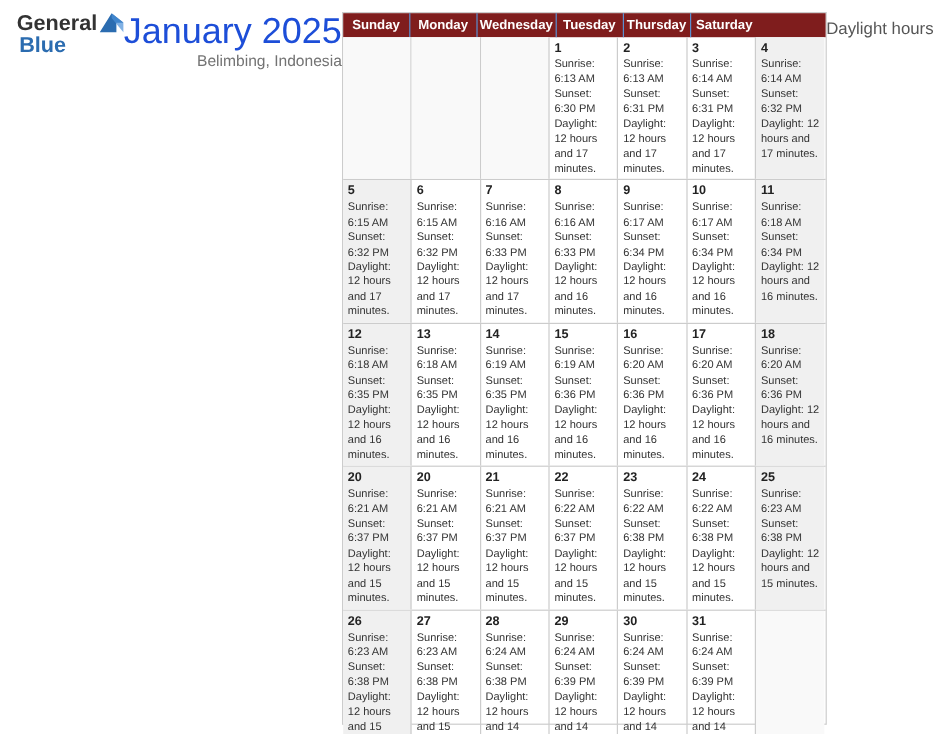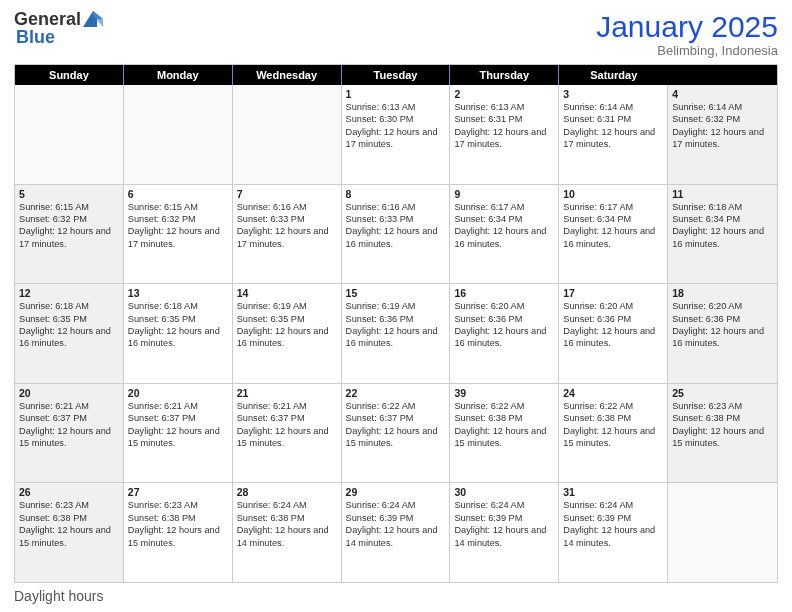--- a/index.html
+++ b/index.html
@@ -8,21 +8,20 @@
       background: #fff;
       width: 792px;
       height: 612px;
       overflow: hidden;
     }
     .page {
       width: 792px;
       height: 612px;
       padding: 10px 14px 8px 14px;
       display: flex;
-      flex-direction: column;
     }
     .header {
       display: flex;
       justify-content: space-between;
       align-items: flex-start;
       margin-bottom: 6px;
     }
     .logo {
       display: flex;
       flex-direction: column;
@@ -62,21 +61,21 @@
     }
     .calendar {
       flex: 1;
       display: flex;
       flex-direction: column;
       border: 1px solid #ccc;
     }
     .cal-header {
       display: grid;
       grid-template-columns: repeat(7, 1fr);
-      background: #000000;
+      background: #7f1d1d;
     }
     .cal-header-cell {
       color: #fff;
       font-size: 11px;
       font-weight: bold;
       text-align: center;
       padding: 4px 2px;
       border-right: 1px solid #5a8fd0;
     }
     .cal-header-cell:last-child { border-right: none; }
@@ -287,21 +286,21 @@
 Sunset: 6:37 PM
 Daylight: 12 hours and 15 minutes.</div>
           </div>
           <div class="cal-cell">
             <div class="day-num">22</div>
             <div class="day-info" style="white-space: pre-line;">Sunrise: 6:22 AM
 Sunset: 6:37 PM
 Daylight: 12 hours and 15 minutes.</div>
           </div>
           <div class="cal-cell">
-            <div class="day-num">39</div>
+            <div class="day-num">23</div>
             <div class="day-info" style="white-space: pre-line;">Sunrise: 6:22 AM
 Sunset: 6:38 PM
 Daylight: 12 hours and 15 minutes.</div>
           </div>
           <div class="cal-cell">
             <div class="day-num">24</div>
             <div class="day-info" style="white-space: pre-line;">Sunrise: 6:22 AM
 Sunset: 6:38 PM
 Daylight: 12 hours and 15 minutes.</div>
           </div>

